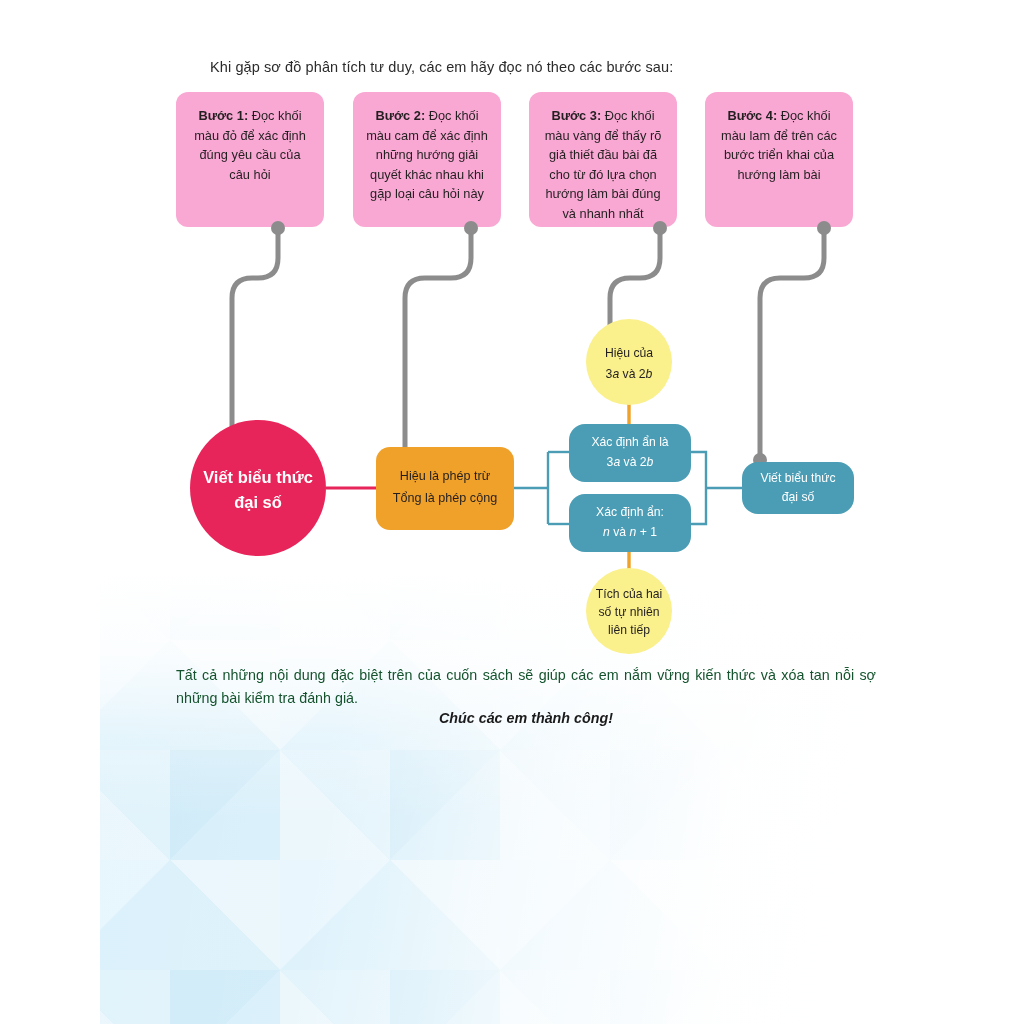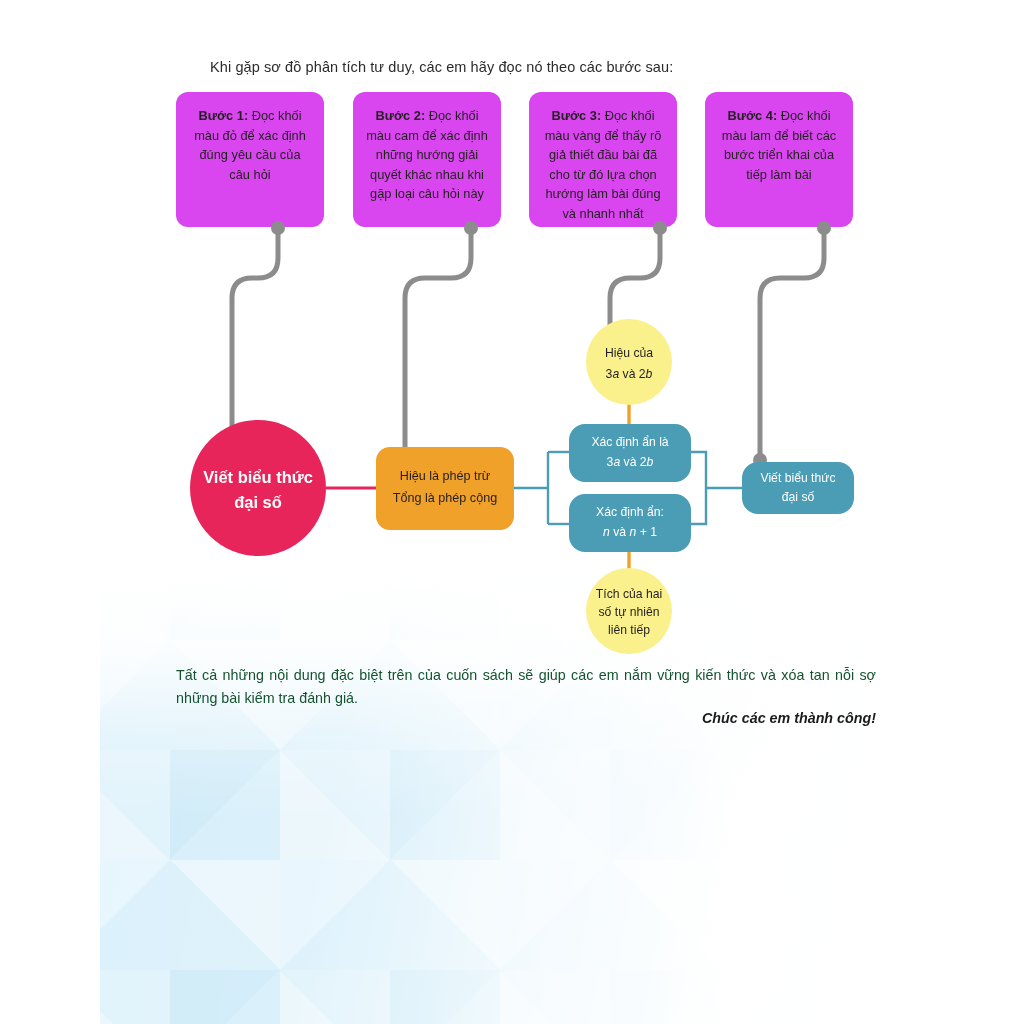--- a/index.html
+++ b/index.html
@@ -42,21 +42,21 @@
     position:absolute;
     left:175px; top:57px; width:720px;
     font-size:14.5px; color:#2b2b2b; line-height:1.45;
     letter-spacing:.1px;
     margin-left:35px;
   }
 
   
   .step-card{
     position:absolute;
-    background:#d946ef;
+    background:#f9a8d4;
     border-radius:12px;
     box-sizing:border-box;
     padding:14px 12px 10px;
     text-align:center;
     font-size:12.8px;
     line-height:1.53;
     color:#231f20;
   }
   .step-card b{font-weight:bold;}
   #step-1{left:176px; top:92px; width:148px; height:135px;}
@@ -80,21 +80,21 @@
   .closing{
     position:absolute;
     left:176px; top:664px; width:700px;
     font-size:14.3px; line-height:1.62; color:#14532d;
     text-align:justify;
   }
   .closing .indent{text-indent:26px;}
   .signoff{
     position:absolute;
     left:176px; top:710px; width:700px;
-    text-align:right;
+    text-align:center;
     font-size:14.3px; font-weight:bold; font-style:italic; color:#1b1b1b;
   }
 </style>
 </head>
 <body>
 
 <div id="bg-panel">
   <svg width="800" height="1024" viewBox="0 0 800 1024" xmlns="http://www.w3.org/2000/svg">
     <defs>
       <pattern id="diam" width="220" height="220" patternUnits="userSpaceOnUse" patternTransform="translate(-40,-20)">
@@ -123,21 +123,21 @@
   <div class="step-card" id="step-2">
     <b>Bước 2:</b>
     <span>Đọc khối màu cam để xác định những hướng giải quyết khác nhau khi gặp loại câu hỏi này</span>
   </div>
   <div class="step-card" id="step-3">
     <b>Bước 3:</b>
     <span>Đọc khối màu vàng để thấy rõ giả thiết đầu bài đã cho từ đó lựa chọn hướng làm bài đúng và nhanh nhất</span>
   </div>
   <div class="step-card" id="step-4">
     <b>Bước 4:</b>
-    <span>Đọc khối màu lam để biết các bước triển khai của tiếp làm bài</span>
+    <span>Đọc khối màu lam để trên các bước triển khai của hướng làm bài</span>
   </div>
 
   <svg id="diagram" viewBox="0 0 1024 700" xmlns="http://www.w3.org/2000/svg">
 
     <g fill="none" stroke="#8C8C8C" stroke-width="5" stroke-linecap="round">
       <path d="M278,228 L278,258 Q278,278 258,278 L252,278 Q232,278 232,298 L232,452"></path>
       <path d="M471,228 L471,258 Q471,278 451,278 L425,278 Q405,278 405,298 L405,470"></path>
       <path d="M660,228 L660,258 Q660,278 640,278 L630,278 Q610,278 610,298 L610,334"></path>
       <path d="M824,228 L824,258 Q824,278 804,278 L780,278 Q760,278 760,298 L760,460"></path>
     </g>

